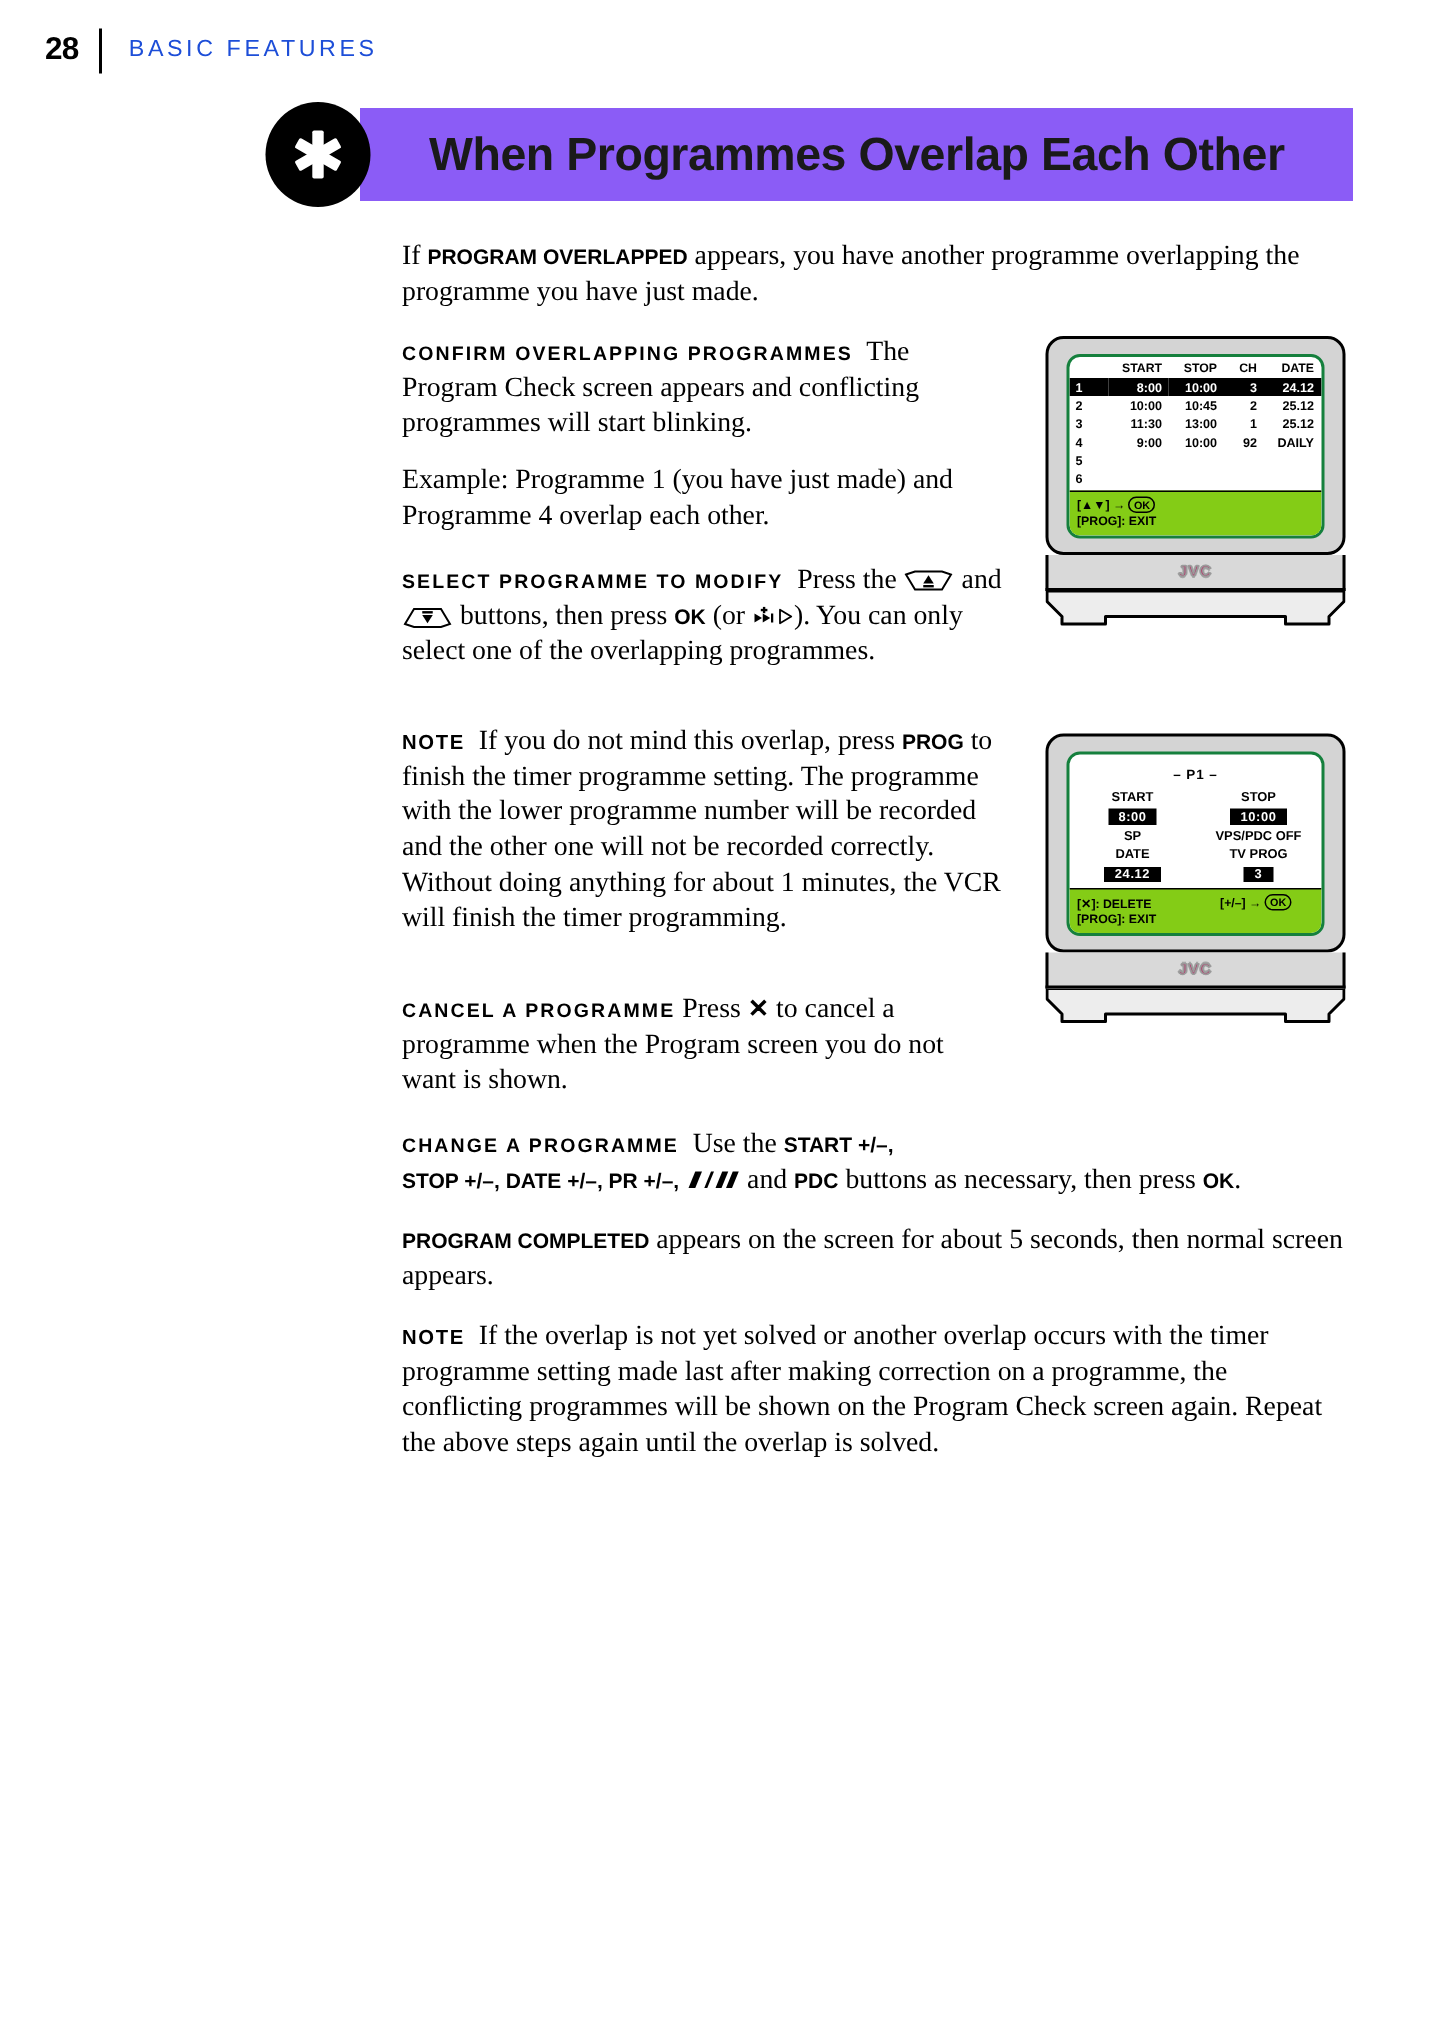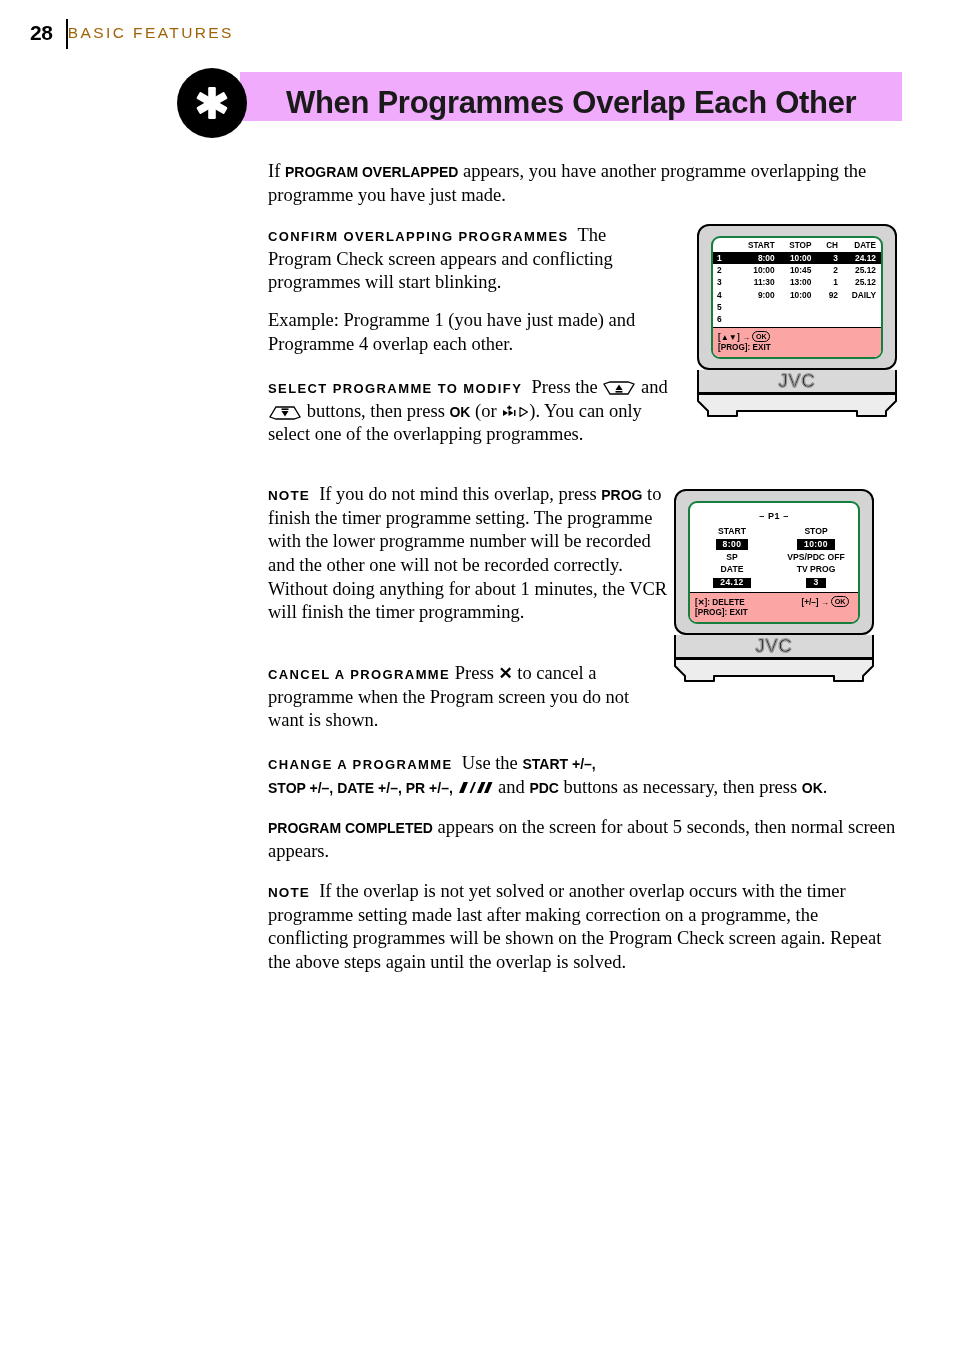--- a/index.html
+++ b/index.html
@@ -37,31 +37,32 @@
     width: 1.5px;
     background: #000;
     margin: 2px 0 0 0;
     height: 30px;
   }
   #section-name {
     font-family: "Liberation Sans", sans-serif;
     font-size: 15.5px;
     line-height: 34px;
     letter-spacing: 2.4px;
-    color: #a16207;
+    padding-left: 18px;
+    color: #1d4ed8;
   }
 
   
   #banner {
     position: absolute;
     left: 240px;
     top: 72px;
     width: 662px;
-    height: 49px;
-    background: #f0abfc;
+    height: 62px;
+    background: #8b5cf6;
   }
   #banner-title {
     position: absolute;
     left: 46px;
     top: 0;
     height: 62px;
     line-height: 62px;
     font-family: "Liberation Sans", sans-serif;
     font-weight: bold;
     font-size: 31px;
@@ -187,24 +188,24 @@
     background: #d9d9d9;
     border: 2px solid #000;
     border-top: none;
     box-sizing: border-box;
     display: flex;
     align-items: center;
     justify-content: center;
   }
   .jvc-logo {
     font-family: "Liberation Sans", sans-serif;
-    font-weight: normal;
-    font-size: 18px;
+    font-weight: bold;
+    font-size: 10px;
     letter-spacing: 1px;
-    color: #000000;
+    color: #be185d;
     -webkit-text-stroke: 1px #9a9a9a;
     text-shadow:
       -1px 0 #a5a5a5, 1px 0 #a5a5a5, 0 -1px #a5a5a5, 0 1px #a5a5a5;
   }
   .tv-foot-wrap {
     position: relative;
     width: 200px;
     height: 24px;
   }
   .tv-foot-wrap svg { display: block; }
@@ -235,23 +236,23 @@
   .pc-table .c-stop { width: 22%; padding-right: 3px;}
   .pc-table .c-ch { width: 16%; padding-right: 4px;}
   .pc-table .c-date { width: 23%; padding-right: 5px;}
   .pc-table tr.hl td {
     background: #000;
     color: #fff;
   }
   .screen-footer {
     position: absolute;
     left: 0; right: 0; bottom: 0;
-    background: #fca5a5;
+    background: #84cc16;
     border-top: 1.5px solid #000;
-    padding: 3px 9px 4px 5px;
+    padding: 3px 20px 4px 5px;
     font-size: 8.2px;
     line-height: 1.25;
     font-weight: bold;
   }
   .footer-row { display: flex; justify-content: space-between; align-items: flex-end;}
   .ok-pill {
     display: inline-block;
     border: 1.2px solid #000;
     border-radius: 6px;
     padding: 0 2.5px;
@@ -448,21 +449,21 @@
   <div class="tv-base">
     <span class="jvc-logo">JVC</span>
   </div>
   <div class="tv-foot-wrap">
     <svg width="200" height="24" viewBox="0 0 200 24">
       <path d="M1 0 L199 0 L199 7 L189 17 L189 22 L160 22 L160 17 L40 17 L40 22 L11 22 L11 17 L1 7 Z" fill="#ededed" stroke="#000" stroke-width="2" stroke-linejoin="round"></path>
     </svg>
   </div>
 </div>
 
-<div class="tv" style="left:674px; top:489px;">
+<div class="tv" style="left:697px; top:489px;">
   <div class="tv-body">
     <div class="tv-screen">
       <div class="p1-head">– P1 –</div>
       <div class="p1-grid">
         <div class="p1-col">
           <div>START</div>
           <div><span class="inv">8:00</span></div>
           <div>SP</div>
           <div>DATE</div>
           <div><span class="inv">24.12</span></div>

